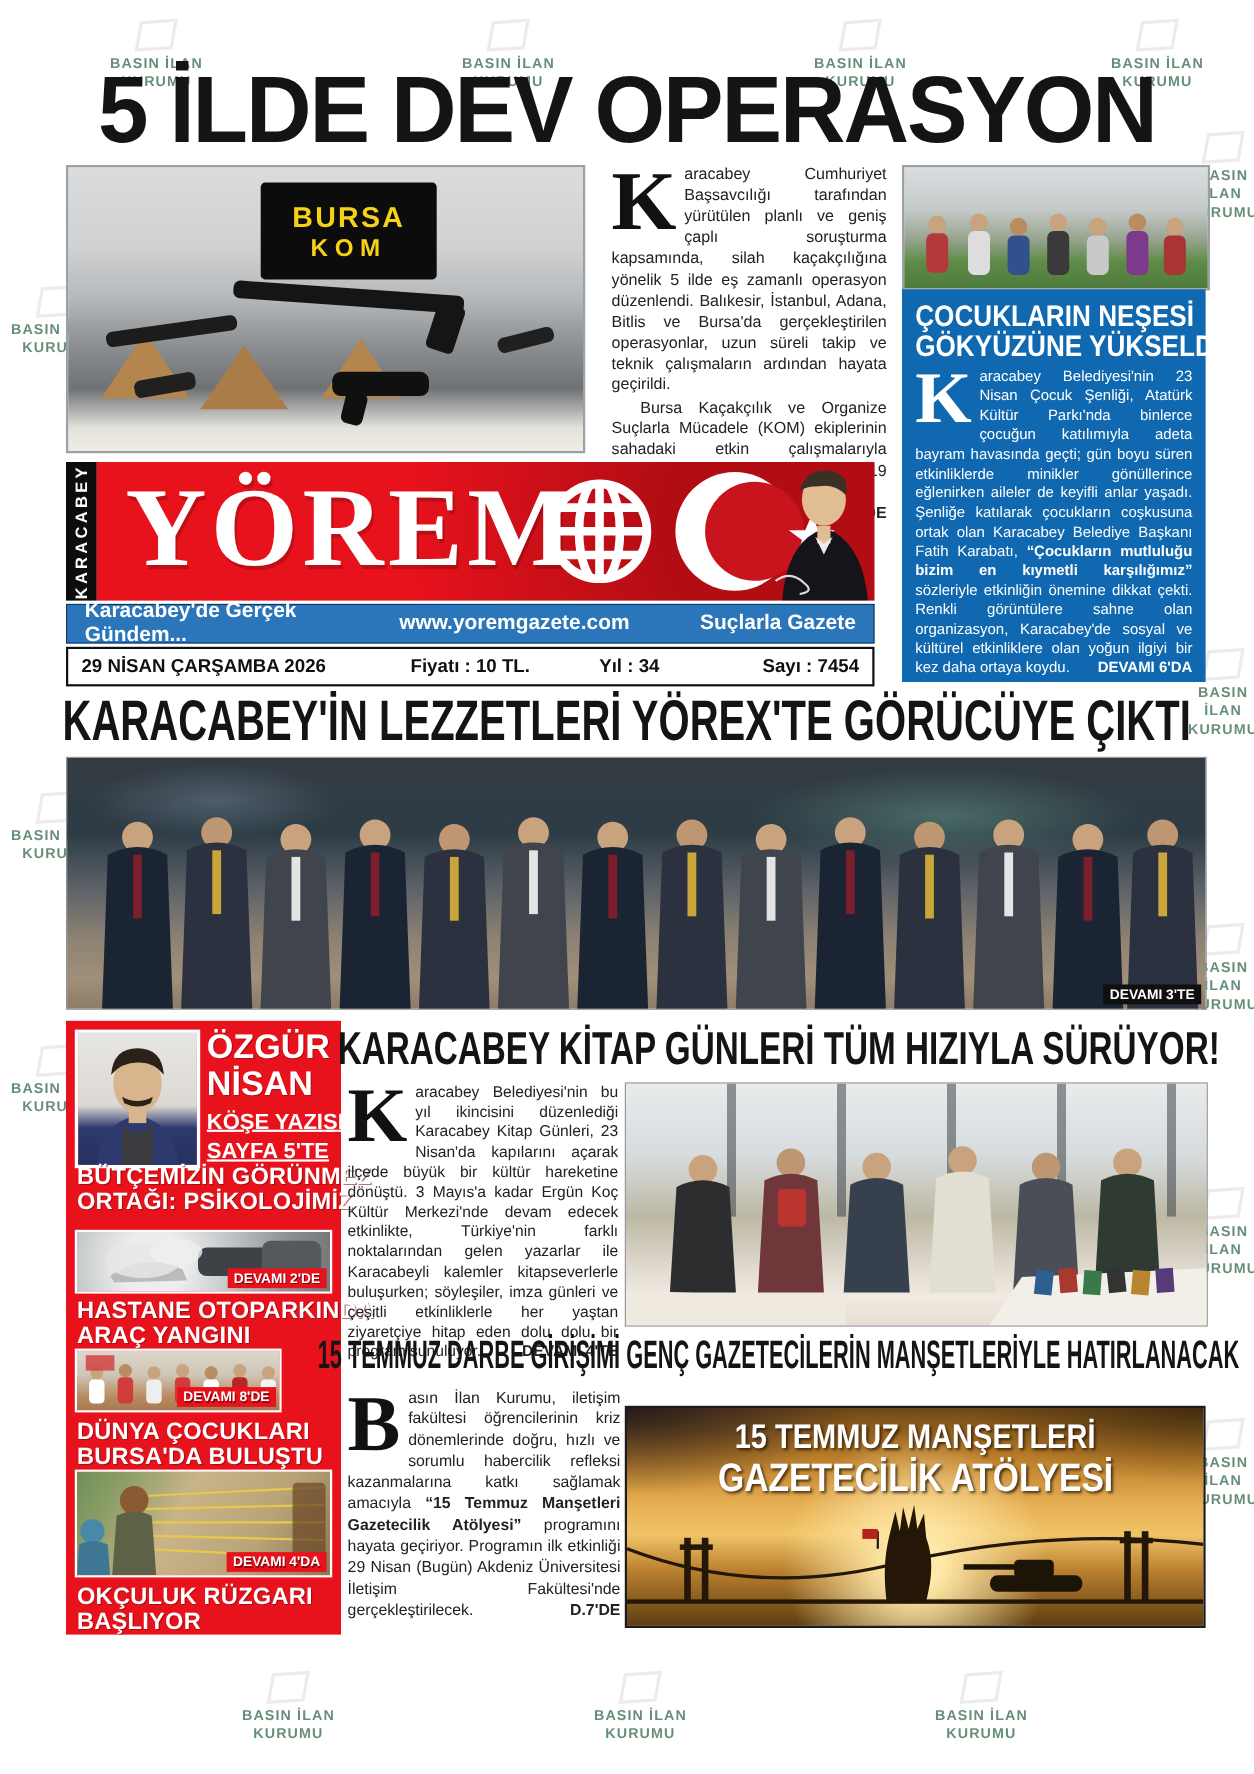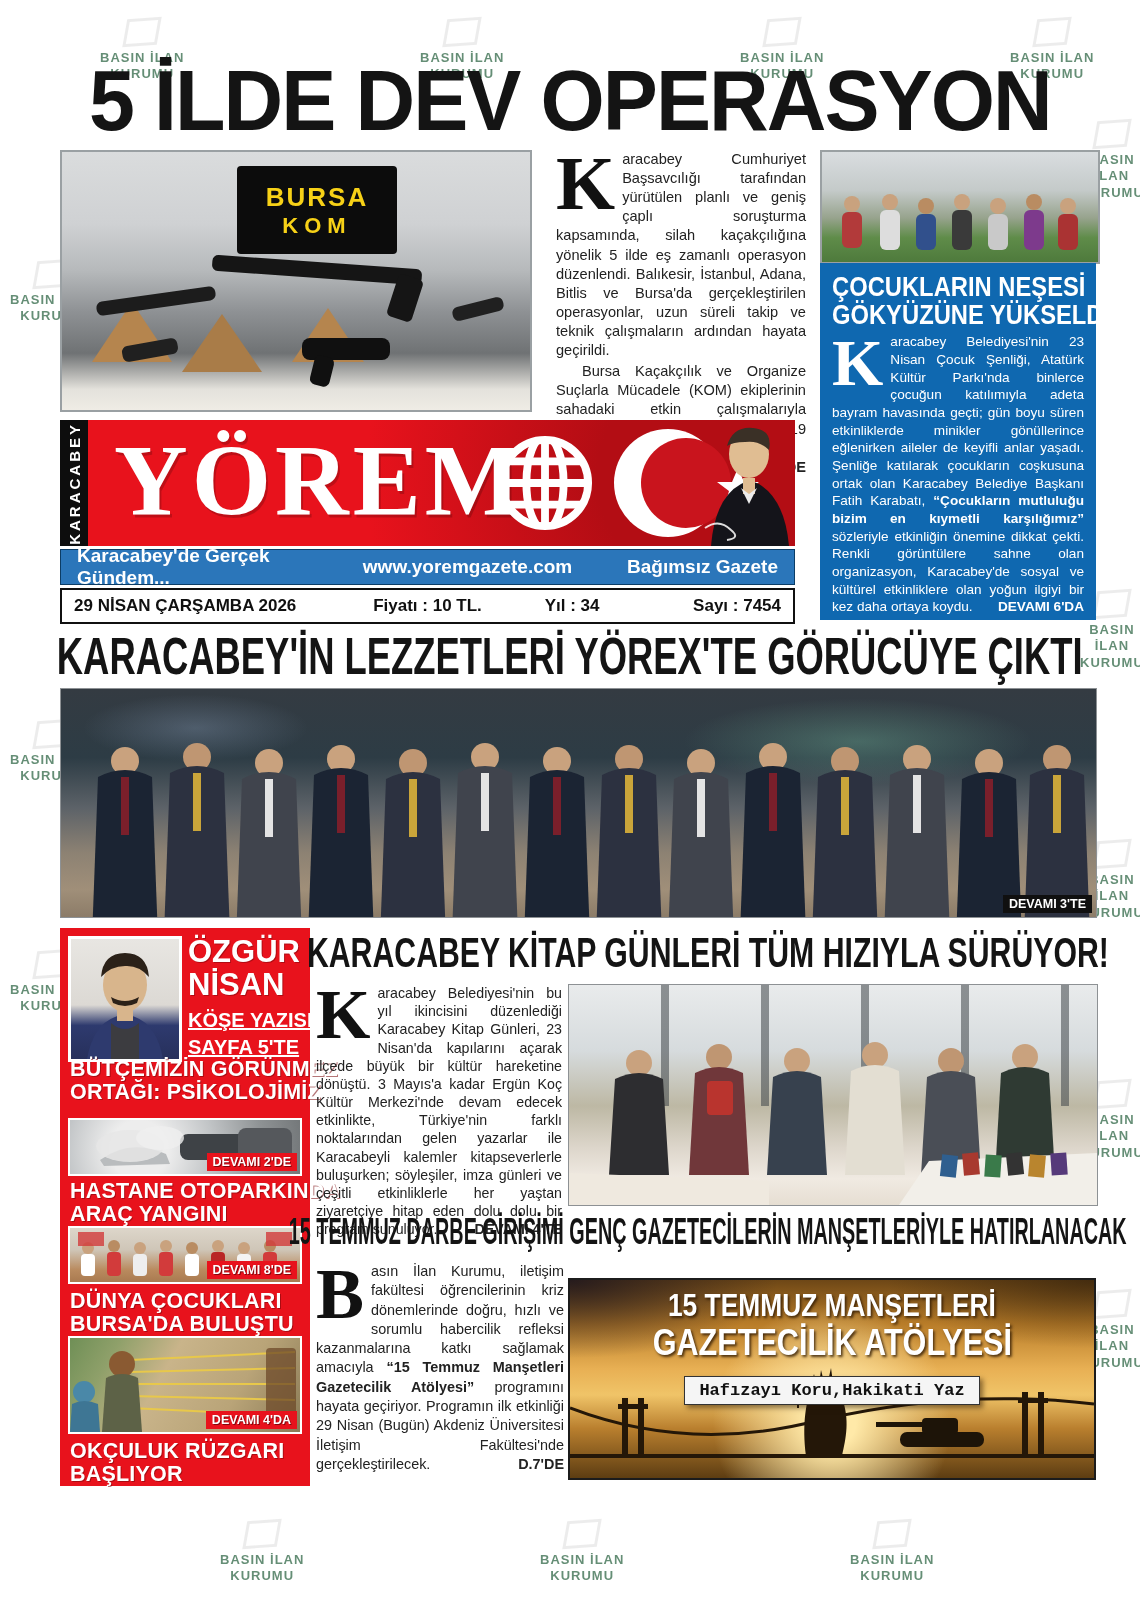--- a/index.html
+++ b/index.html
@@ -184,21 +184,21 @@
       <path d="M30 26 Q36 6 56 8 Q76 10 72 30 Q62 20 48 22 Q36 22 30 26 Z" fill="#3a3026"></path>
       <path d="M14 126 Q18 78 44 64 L52 60 L62 64 Q88 80 92 126 Z" fill="#14141a"></path>
       <rect x="46" y="58" width="12" height="16" fill="#e0bd92"></rect>
       <path d="M44 68 L52 84 L60 68 L52 74 Z" fill="#ececec"></path>
       <path d="M8 108 q14 -10 26 2 q10 8 -4 10" stroke="#fff" stroke-width="2" fill="none" opacity=".85"></path>
     </svg>
   </div>
   <div class="abs bluebar" style="left:60px;top:549px;width:735px;height:36px;box-sizing:border-box;">
     <span style="flex:1.4;text-align:left;">Karacabey'de Gerçek Gündem...</span>
     <span style="flex:1.1;text-align:center;">www.yoremgazete.com</span>
-    <span style="flex:1;text-align:right;">Bağımsız Gazete</span>
+    <span style="flex:1;text-align:right;">Suçlarla Gazete</span>
   </div>
   <div class="abs infobar" style="left:60px;top:588px;width:735px;height:36px;box-sizing:border-box;">
     <span style="flex:1.7;text-align:left;">29 NİSAN ÇARŞAMBA 2026</span>
     <span style="flex:1;text-align:center;">Fiyatı : 10 TL.</span>
     <span style="flex:.8;text-align:center;">Yıl : 34</span>
     <span style="flex:.9;text-align:right;">Sayı : 7454</span>
   </div>
 
   <div class="abs fitc" style="left:40px;top:628px;width:1060px;height:56px;">
     <span class="hl" style="font-size:52px;transform:scaleX(.70);letter-spacing:0;">KARACABEY'İN LEZZETLERİ YÖREX'TE GÖRÜCÜYE ÇIKTI</span>
@@ -277,21 +277,21 @@
         <ellipse cx="90" cy="18" rx="24" ry="12" fill="#efefef" opacity=".8"></ellipse>
       </svg>
       <span class="ptag red" style="right:3px;bottom:3px;">DEVAMI 2'DE</span>
     </div>
 
     <div class="abs" style="left:10px;top:252px;">
       <span class="sb-title" style="display:block;">HASTANE OTOPARKINDA</span>
       <span class="sb-title" style="display:block;">ARAÇ YANGINI</span>
     </div>
 
-    <div class="abs photo" style="left:8px;top:298px;width:234px;height:58px;border:2px solid #fff;box-sizing:border-box;
+    <div class="abs photo" style="left:8px;top:298px;width:188px;height:58px;border:2px solid #fff;box-sizing:border-box;
          background:linear-gradient(180deg,#ddd6ca 0%,#cfc6b8 40%,#b98a5e 78%,#a97a50 100%);">
       <svg width="230" height="54" viewBox="0 0 230 54">
         <g>
           <circle cx="18" cy="20" r="6" fill="#c9a27e"></circle>
             <rect x="11" y="26" width="14" height="22" rx="4" fill="#fff"></rect>
           <circle cx="44" cy="18" r="6" fill="#b98c62"></circle>
             <rect x="37" y="24" width="14" height="24" rx="4" fill="#d23b3b"></rect>
           <circle cx="70" cy="20" r="6" fill="#c9a27e"></circle>
             <rect x="63" y="26" width="14" height="22" rx="4" fill="#eee"></rect>
           <circle cx="96" cy="18" r="6" fill="#c9a27e"></circle>
@@ -407,18 +407,15 @@
       <g fill="#1d1408">
         <rect x="330" y="64" width="84" height="15" rx="7"></rect>
         <rect x="352" y="50" width="36" height="16" rx="4"></rect>
         <rect x="306" y="54" width="52" height="5"></rect>
       </g>
     </svg>
     <div class="abs" style="left:0;top:8px;width:100%;text-align:center;">
       <span class="poster-hl" style="font-size:31px;">15 TEMMUZ MANŞETLERİ</span><br>
       <span class="poster-hl" style="font-size:36px;margin-top:-2px;">GAZETECİLİK ATÖLYESİ</span>
     </div>
-    <div class="abs" style="left:0;top:96px;width:100%;display:flex;justify-content:center;">
-      <span id="poster-tagbox">Hafızayı Koru,Hakikati Yaz</span>
-    </div>
   </div>
 
 </div>
 
 </body></html>

